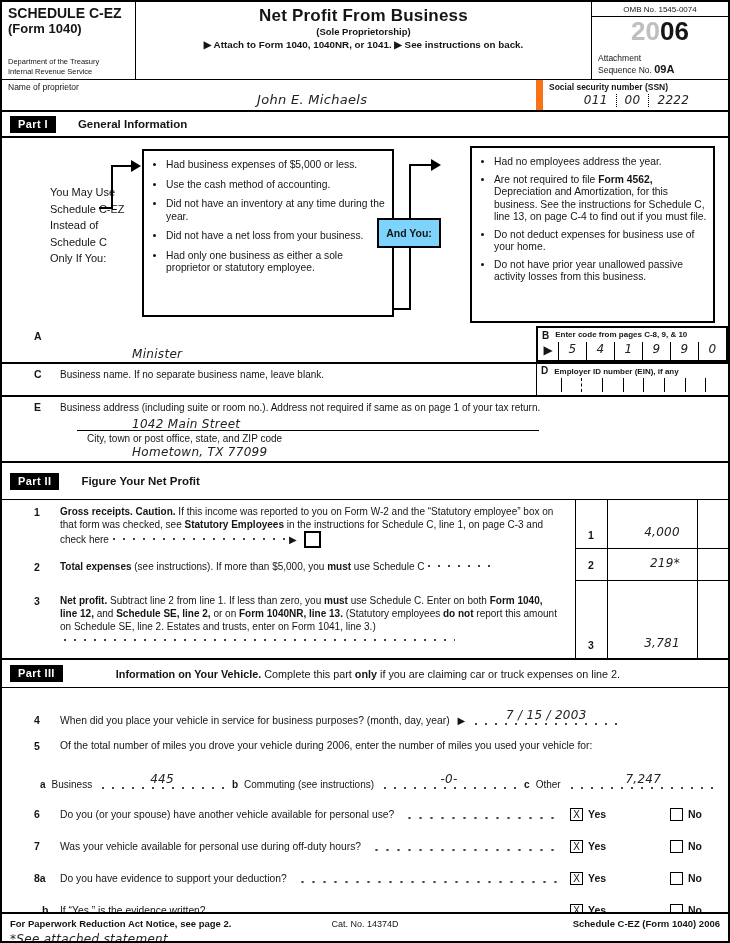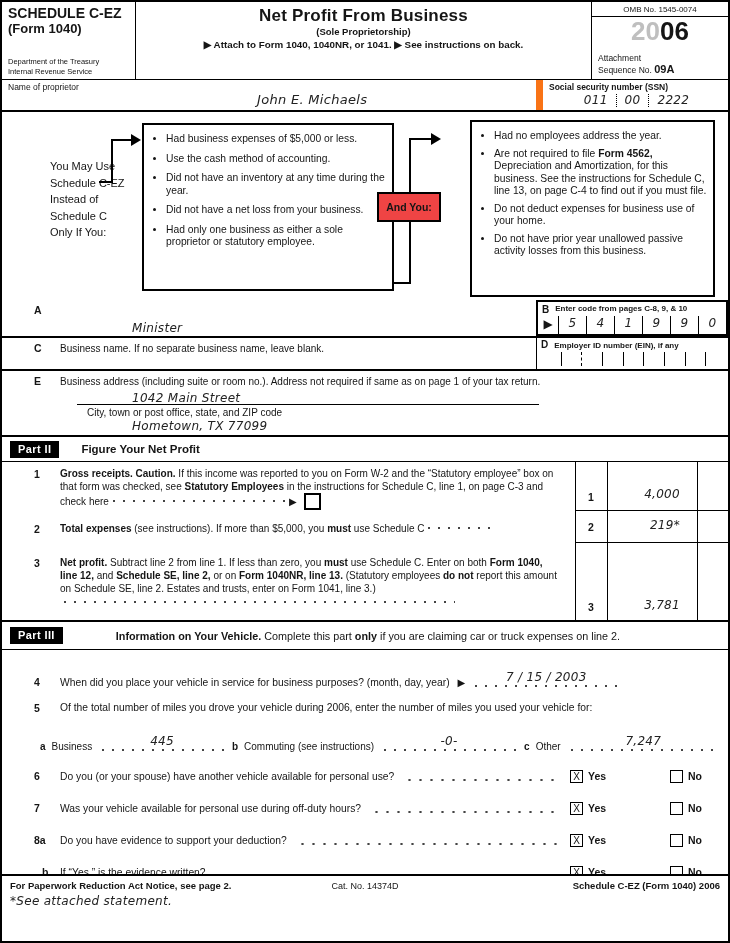--- a/index.html
+++ b/index.html
@@ -51,21 +51,21 @@
   .p1-body { position:relative; height:188px; }
   .ymu { position:absolute; left:8px; top:46px; font-size:11px; font-weight:normal;
          line-height:1.5; white-space:pre-line;margin-left:40px; }
   .box { position:absolute; border:2px solid #000; padding:8px 6px 4px 6px; }
   .box-left { left:140px; top:11px; width:252px; height:168px; }
   .box-right { left:468px; top:8px; width:245px; height:177px; }
   .box ul { list-style:disc outside; padding-left:16px; }
   .box li { font-size:10.3px; line-height:1.22; margin-bottom:7px; }
   .box-right li { margin-bottom:5px; }
   .and-you { position:absolute; left:375px; top:80px; width:64px; height:30px;
-             border:2px solid #000; background:#ef4444; z-index:2; display:flex;
+             border:2px solid #000; background:#7dd3fc; z-index:2; display:flex;
              align-items:center; justify-content:center; font-size:10.5px; font-weight:bold; }
   .seg { position:absolute; background:#000; }
   .tri-right { position:absolute; width:0; height:0; border-top:6px solid transparent;
                border-bottom:6px solid transparent; border-left:10px solid #000; }
 
   
   .rowA { display:flex; height:38px; border-bottom:2px solid #000; }
   .rowA-left { flex:1; position:relative; padding-top:3px; }
   .ltr { font-weight:bold; font-size:10.5px; position:absolute; left:32px; top:4px; }
   .row-label { font-size:10px; position:absolute; left:58px; top:5px; }
@@ -189,20 +189,24 @@
       <div class="ssn-val">
         <span class="fill">011</span>
         <span class="dotsep"></span>
         <span class="fill">00</span>
         <span class="dotsep"></span>
         <span class="fill">2222</span>
       </div>
     </div>
   </div>
 
+  <div class="part-head" style="height:26px;">
+    <span class="part-badge">Part I</span>
+    <span class="part-title">General Information</span>
+  </div>
 
   <div class="p1-body">
     <div class="ymu">You May Use
 Schedule C-EZ
 Instead of
 Schedule C
 Only If You:</div>
 
     <div class="seg" style="left:97px; top:69px; width:14px; height:2px;"></div>
     <div class="seg" style="left:109px; top:27px; width:2px; height:44px;"></div>
@@ -286,21 +290,21 @@
       <span class="ltr" style="top:1px;">E</span>
       <span class="row-label" style="top:2px;">Business address (including suite or room no.). Address not required if same as on page 1 of your tax return.</span>
     </div>
     <div class="addr-line">
       <span class="fill">1042 Main Street</span>
     </div>
     <div class="city-label">City, town or post office, state, and ZIP code</div>
     <div class="city-value fill">Hometown, TX 77099</div>
   </div>
 
-  <div class="part-head" style="height:25px; border-bottom-width:1px;">
+  <div class="part-head" style="height:37px; border-bottom-width:1px;">
     <span class="part-badge">Part II</span>
     <span class="part-title">Figure Your Net Profit</span>
   </div>
 
   <div class="p2-body">
     <div class="vline" style="left:573px;"></div>
     <div class="vline" style="left:605px;"></div>
     <div class="vline" style="left:695px;"></div>
     <div class="hseg" style="top:48px;"></div>
     <div class="hseg" style="top:80px;"></div>

